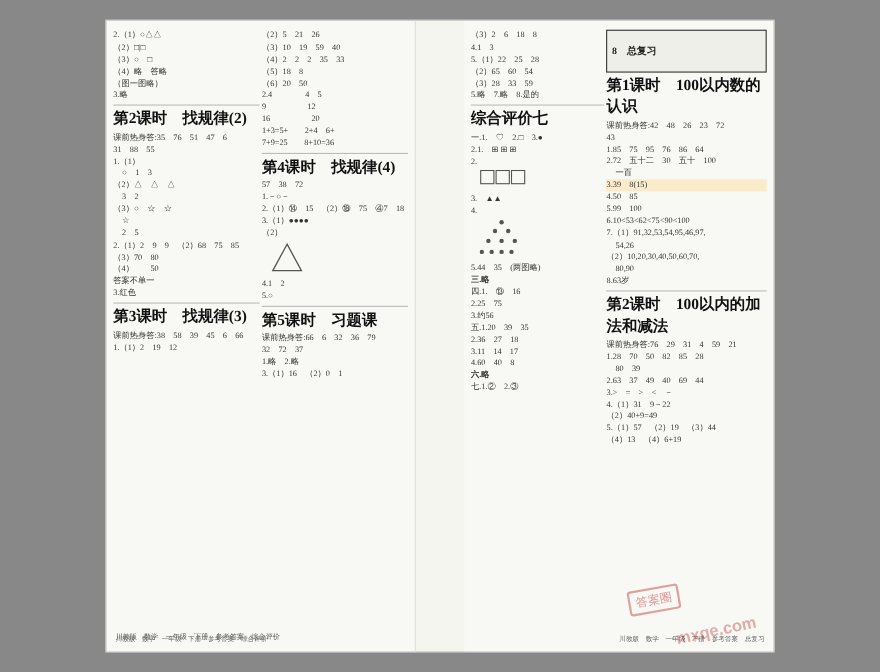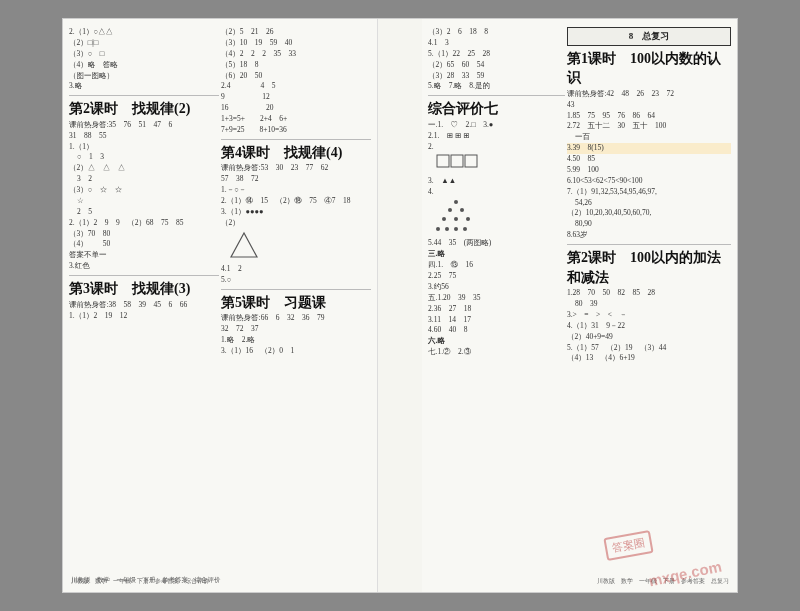--- a/index.html
+++ b/index.html
@@ -7,21 +7,21 @@
       width: 800px;
       height: 611px;
       background: #888;
       display: flex;
       align-items: center;
       justify-content: center;
       font-family: 'SimSun', 'STSong', serif;
       font-size: 9px;
     }
     .page-container {
-      width: 676px;
+      width: 608px;
       height: 575px;
       background: #f5f5f0;
       display: flex;
       flex-direction: row;
       border: 1px solid #ccc;
       position: relative;
       overflow: hidden;
     }
     .left-page {
       width: 380px;
@@ -120,21 +120,20 @@
       <div class="text-line">（4）2　2　2　35　33</div>
       <div class="text-line">（5）18　8</div>
       <div class="text-line">（6）20　50</div>
       <div class="text-line">2.4　　　　4　5</div>
       <div class="text-line">9　　　　　12</div>
       <div class="text-line">16　　　　　20</div>
       <div class="text-line">1+3=5+　　2+4　6+</div>
       <div class="text-line">7+9=25　　8+10=36</div>
       <div class="divider"></div>
       <div class="subsection-title">第4课时　找规律(4)</div>
-      <div class="text-line">课前热身答:53　30　23　77　62</div>
       <div class="text-line">57　38　72</div>
       <div class="text-line">1.－○－</div>
       <div class="text-line">2.（1）⑭　15　（2）⑱　75　④7　18</div>
       <div class="text-line">3.（1）●●●●</div>
       <div class="text-line">（2）</div>
       <div style="margin: 2px 0 2px 8px;">
         <svg width="30" height="28" viewBox="0 0 30 28">
           <polygon points="15,2 2,26 28,26" fill="none" stroke="#555" stroke-width="1.2"></polygon>
         </svg>
       </div>
@@ -198,42 +197,44 @@
       <div class="text-line">五.1.20　39　35</div>
       <div class="text-line">2.36　27　18</div>
       <div class="text-line">3.11　14　17</div>
       <div class="text-line">4.60　40　8</div>
       <div class="text-line bold-text">六.略</div>
       <div class="text-line">七.1.②　2.③</div>
     </div>
 
     <div class="col col-wide">
 
-      <div style="border: 1.5px solid #333; text-align:center; padding: 2px 4px; margin-bottom:3px; background: #efefea; font-weight:bold; font-size:9px;">
+      <div style="border: 1.5px solid #333; text-align:left; padding: 12px 4px; margin-bottom:3px; background: #efefea; font-weight:bold; font-size:9px;">
         8　总复习
       </div>
       <div class="subsection-title">第1课时　100以内数的认识</div>
       <div class="text-line">课前热身答:42　48　26　23　72</div>
       <div class="text-line">43</div>
       <div class="text-line">1.85　75　95　76　86　64</div>
       <div class="text-line">2.72　五十二　30　五十　100</div>
       <div class="text-line indent">一百</div>
       <div class="text-line" style="background:rgba(255,200,80,0.25);">3.39　8(15)</div>
       <div class="text-line">4.50　85</div>
       <div class="text-line">5.99　100</div>
       <div class="text-line">6.10&lt;53&lt;62&lt;75&lt;90&lt;100</div>
       <div class="text-line">7.（1）91,32,53,54,95,46,97,</div>
       <div class="text-line indent">54,26</div>
       <div class="text-line">（2）10,20,30,40,50,60,70,</div>
       <div class="text-line indent">80,90</div>
       <div class="text-line">8.63岁</div>
       <div class="divider"></div>
       <div class="subsection-title">第2课时　100以内的加法和减法</div>
+      <div class="text-line">课前热身答:76　29　31　4　59　21</div>
       <div class="text-line">1.28　70　50　82　85　28</div>
       <div class="text-line indent">80　39</div>
+      <div class="text-line">2.63　37　49　40　69　44</div>
       <div class="text-line">3.&gt;　=　&gt;　&lt;　－</div>
       <div class="text-line">4.（1）31　9－22</div>
       <div class="text-line">（2）40+9=49</div>
       <div class="text-line">5.（1）57　（2）19　（3）44</div>
       <div class="text-line">（4）13　（4）6+19</div>
     </div>
   </div>
 
   <div style="position:absolute; bottom:10px; right:15px; font-size:15px; font-weight:bold; color:rgba(180,30,30,0.35); transform:rotate(-12deg); font-family:Arial,sans-serif; z-index:10;">mxqe.com</div>
   <div style="position:absolute; bottom:35px; right:85px; font-size:11px; color:rgba(180,30,30,0.45); border:2px solid rgba(180,30,30,0.4); padding:2px 5px; transform:rotate(-10deg); border-radius:3px; z-index:10; font-family:SimSun,serif;">答案圈</div>

